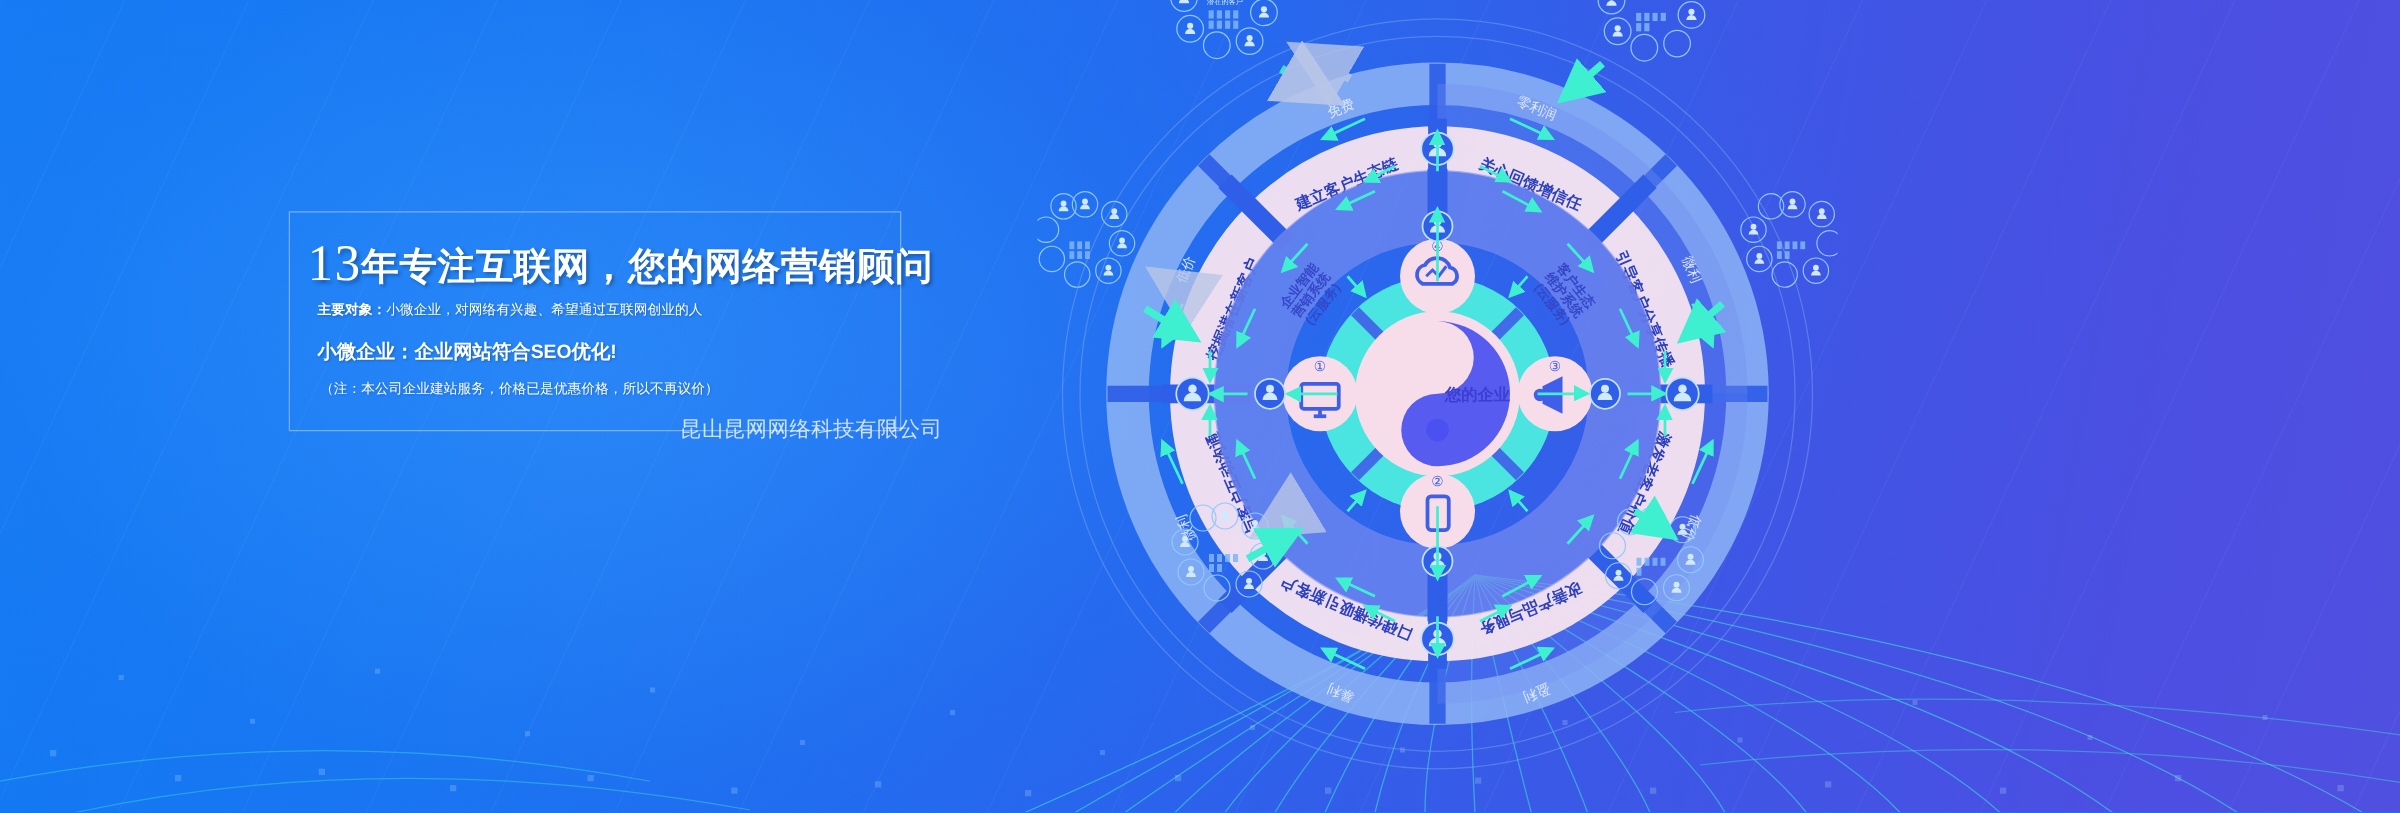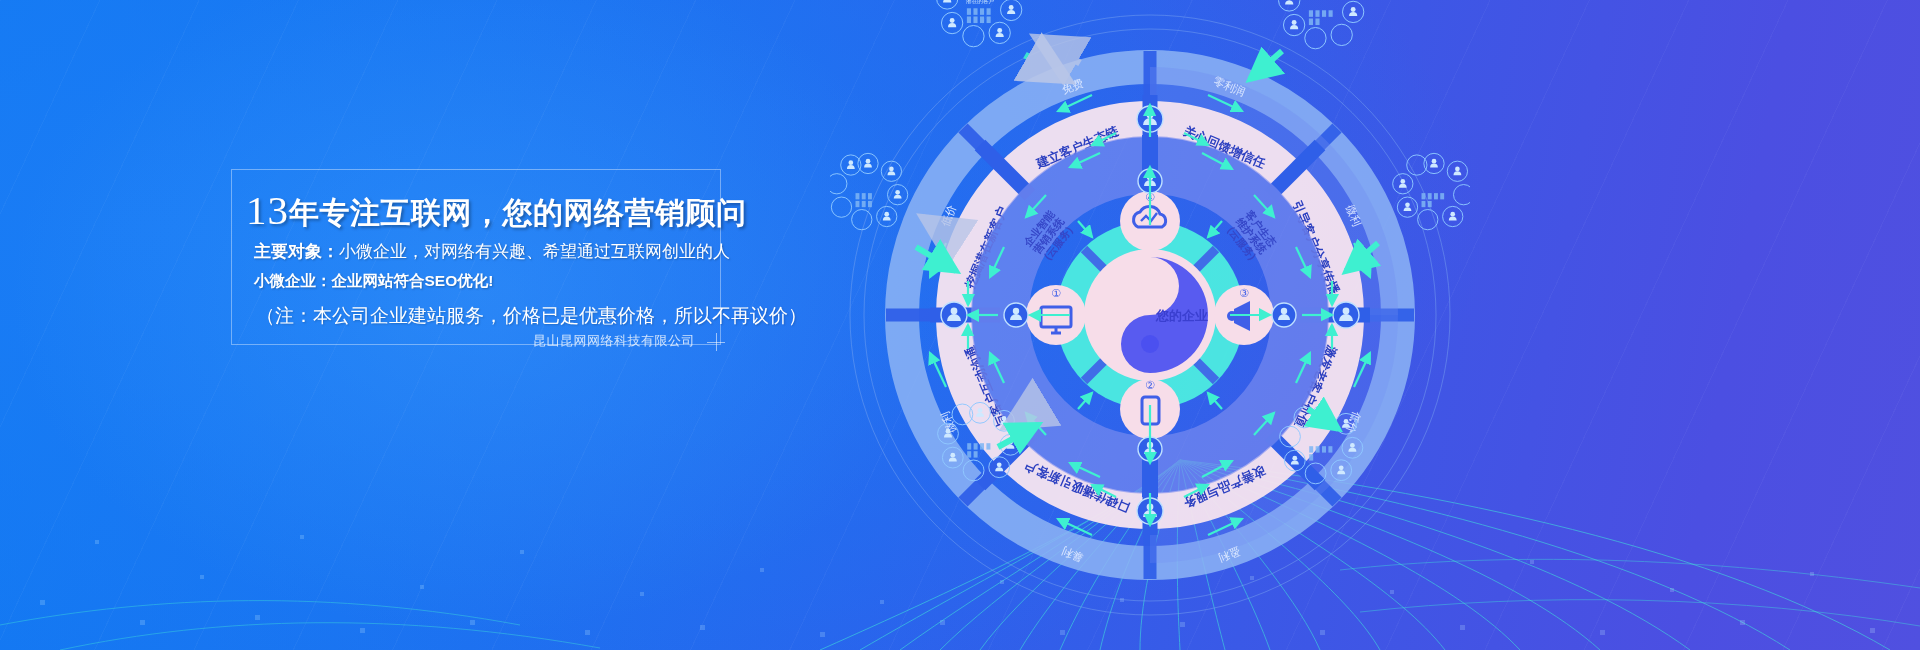--- a/index.html
+++ b/index.html
@@ -48,29 +48,29 @@
     font-family:"Liberation Serif","DejaVu Serif",serif;
     vertical-align:-1px;
   }
   #headline .rest{
     font-size:30px;font-weight:bold;letter-spacing:.5px;
   }
   .sub-line{
     position:absolute;color:#ffffff;white-space:nowrap;
     text-shadow:1px 1px 2px rgba(0,0,0,0.25);
   }
-  #sub-1{left:254px;top:240px;font-size:17px;}
+  #sub-1{left:254px;top:240px;font-size:11px;}
   #sub-2{left:254px;top:271px;font-size:15.5px;font-weight:bold;}
   .sub-line .em{font-weight:bold;}
   #note{
-    position:absolute;left:256px;top:303px;font-size:19px;color:#ffffff;
+    position:absolute;left:256px;top:303px;font-size:11px;color:#ffffff;
     white-space:nowrap;text-shadow:1px 1px 2px rgba(0,0,0,0.20);
   }
   #company{
-    position:absolute;left:533px;top:332px;font-size:13px;
+    position:absolute;left:544px;top:332px;font-size:17px;
     color:rgba(255,255,255,0.78);white-space:nowrap;letter-spacing:.5px;
   }
   #cross-mark{position:absolute;left:707px;top:333px;width:18px;height:18px;}
   #cross-mark:before,#cross-mark:after{
     content:"";position:absolute;background:rgba(255,255,255,0.55);
   }
   #cross-mark:before{left:0;top:9px;width:18px;height:1px;}
   #cross-mark:after{left:9px;top:0;width:1px;height:18px;}
 
   

